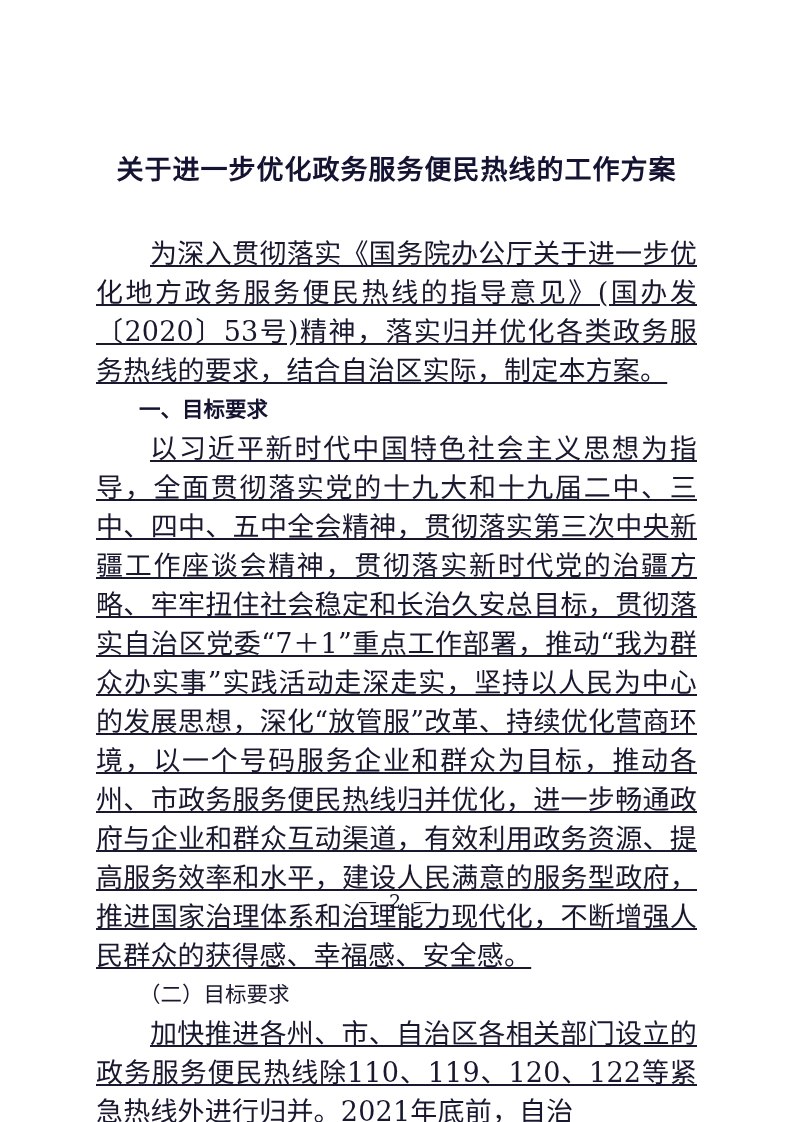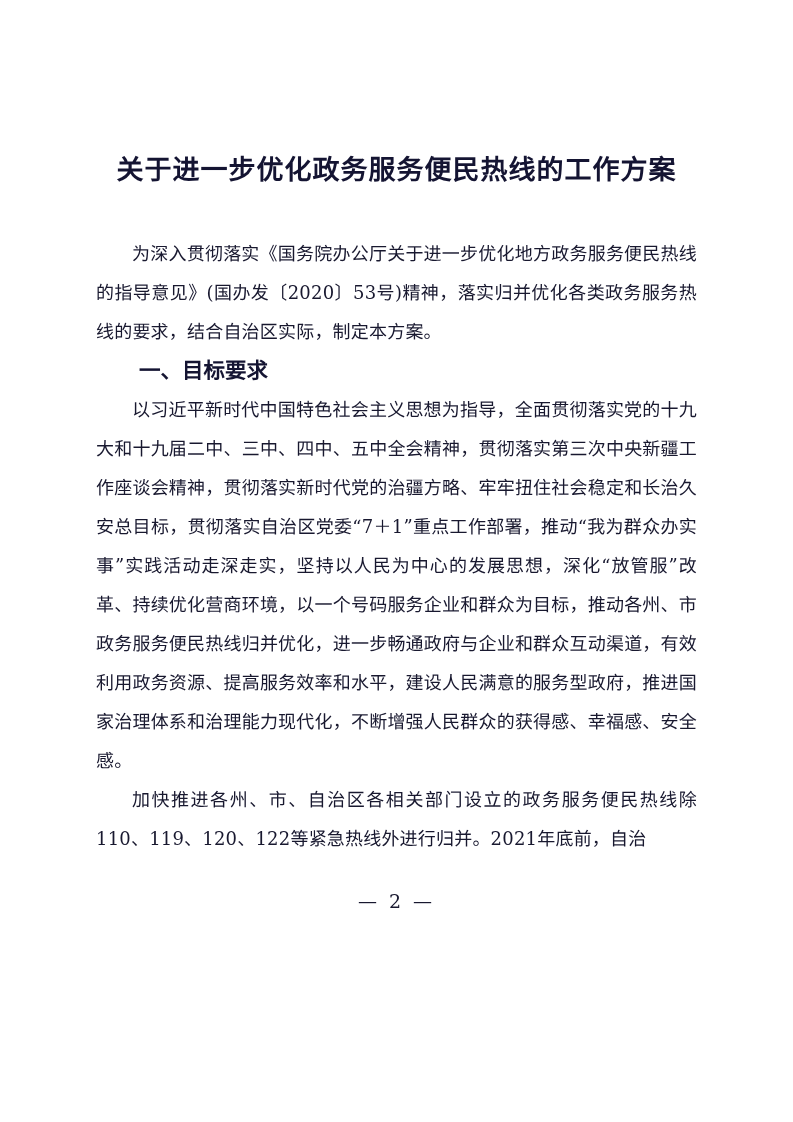--- a/index.html
+++ b/index.html
@@ -29,27 +29,28 @@
     font-weight: bold;
     font-size: 27px;
     line-height: 40px;
     text-align: center;
     color: #141432;
     letter-spacing: 1px;
     margin: 0 0 44px 0;
     white-space: nowrap;
   }
   .para {
-    font-size: 18px;
+    font-size: 27px;
     line-height: 39px;
     text-align: justify;
     text-justify: inter-ideograph;
     margin: 0;
     color: #18182f;
     letter-spacing: 0.2px;
+    text-decoration: underline;
   }
   .para.indent {
     text-indent: 2em;
   }
   .heading-1 {
     font-family: "DejaVu Sans", "Liberation Sans", sans-serif;
     font-weight: bold;
     font-size: 21.5px;
     line-height: 39px;
     text-indent: 2em;
@@ -81,18 +82,19 @@
 
   <h1 class="doc-title">关于进一步优化政务服务便民热线的工作方案</h1>
 
   <p class="para indent">为深入贯彻落实《国务院办公厅关于进一步优化地方政务服务便民热线的指导意见》(国办发〔2020〕53号)精神，落实归并优化各类政务服务热线的要求，结合自治区实际，制定本方案。</p>
 
   <p class="heading-1">一、目标要求</p>
 
 
   <p class="para indent">以习近平新时代中国特色社会主义思想为指导，全面贯彻落实党的十九大和十九届二中、三中、四中、五中全会精神，贯彻落实第三次中央新疆工作座谈会精神，贯彻落实新时代党的治疆方略、牢牢扭住社会稳定和长治久安总目标，贯彻落实自治区党委“7＋1”重点工作部署，推动“我为群众办实事”实践活动走深走实，坚持以人民为中心的发展思想，深化“放管服”改革、持续优化营商环境，以一个号码服务企业和群众为目标，推动各州、市政务服务便民热线归并优化，进一步畅通政府与企业和群众互动渠道，有效利用政务资源、提高服务效率和水平，建设人民满意的服务型政府，推进国家治理体系和治理能力现代化，不断增强人民群众的获得感、幸福感、安全感。</p>
 
+  <p class="heading-2">（二）目标要求</p>
 
   <p class="para indent">加快推进各州、市、自治区各相关部门设立的政务服务便民热线除110、119、120、122等紧急热线外进行归并。2021年底前，自治</p>
 
   <div class="page-number">— 2 —</div>
 
 </div>
 
 </body></html>

